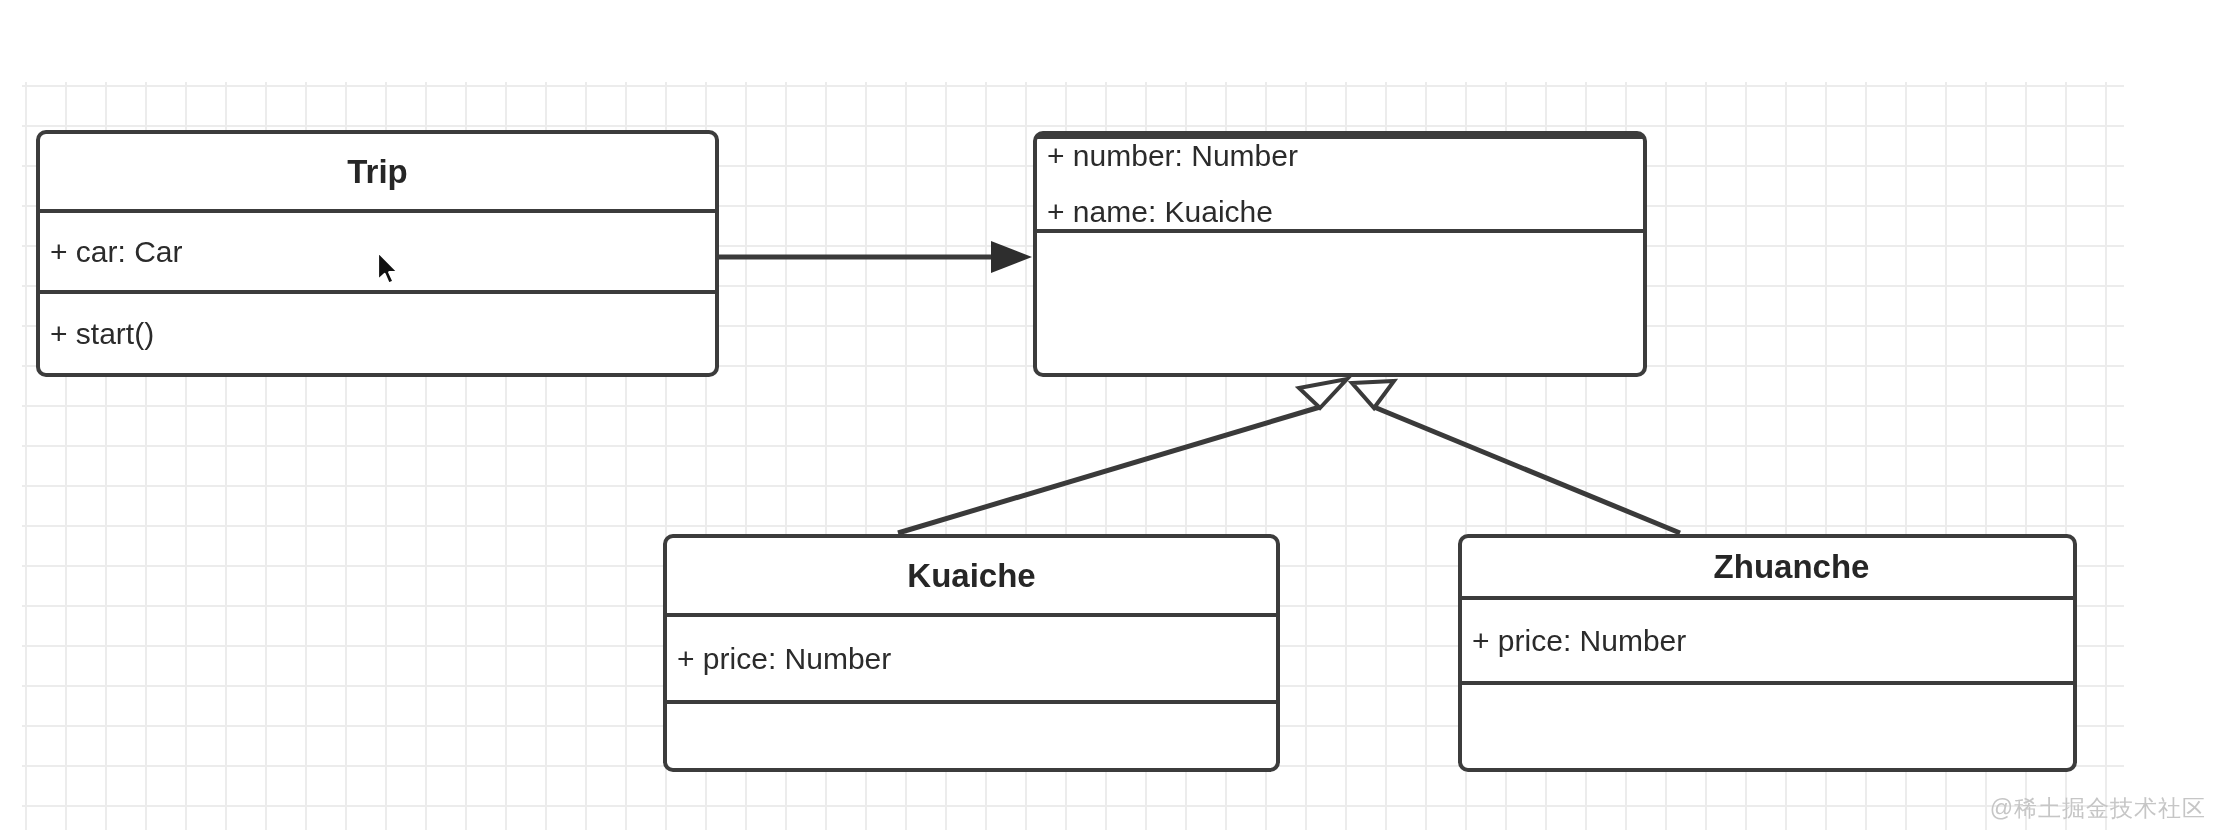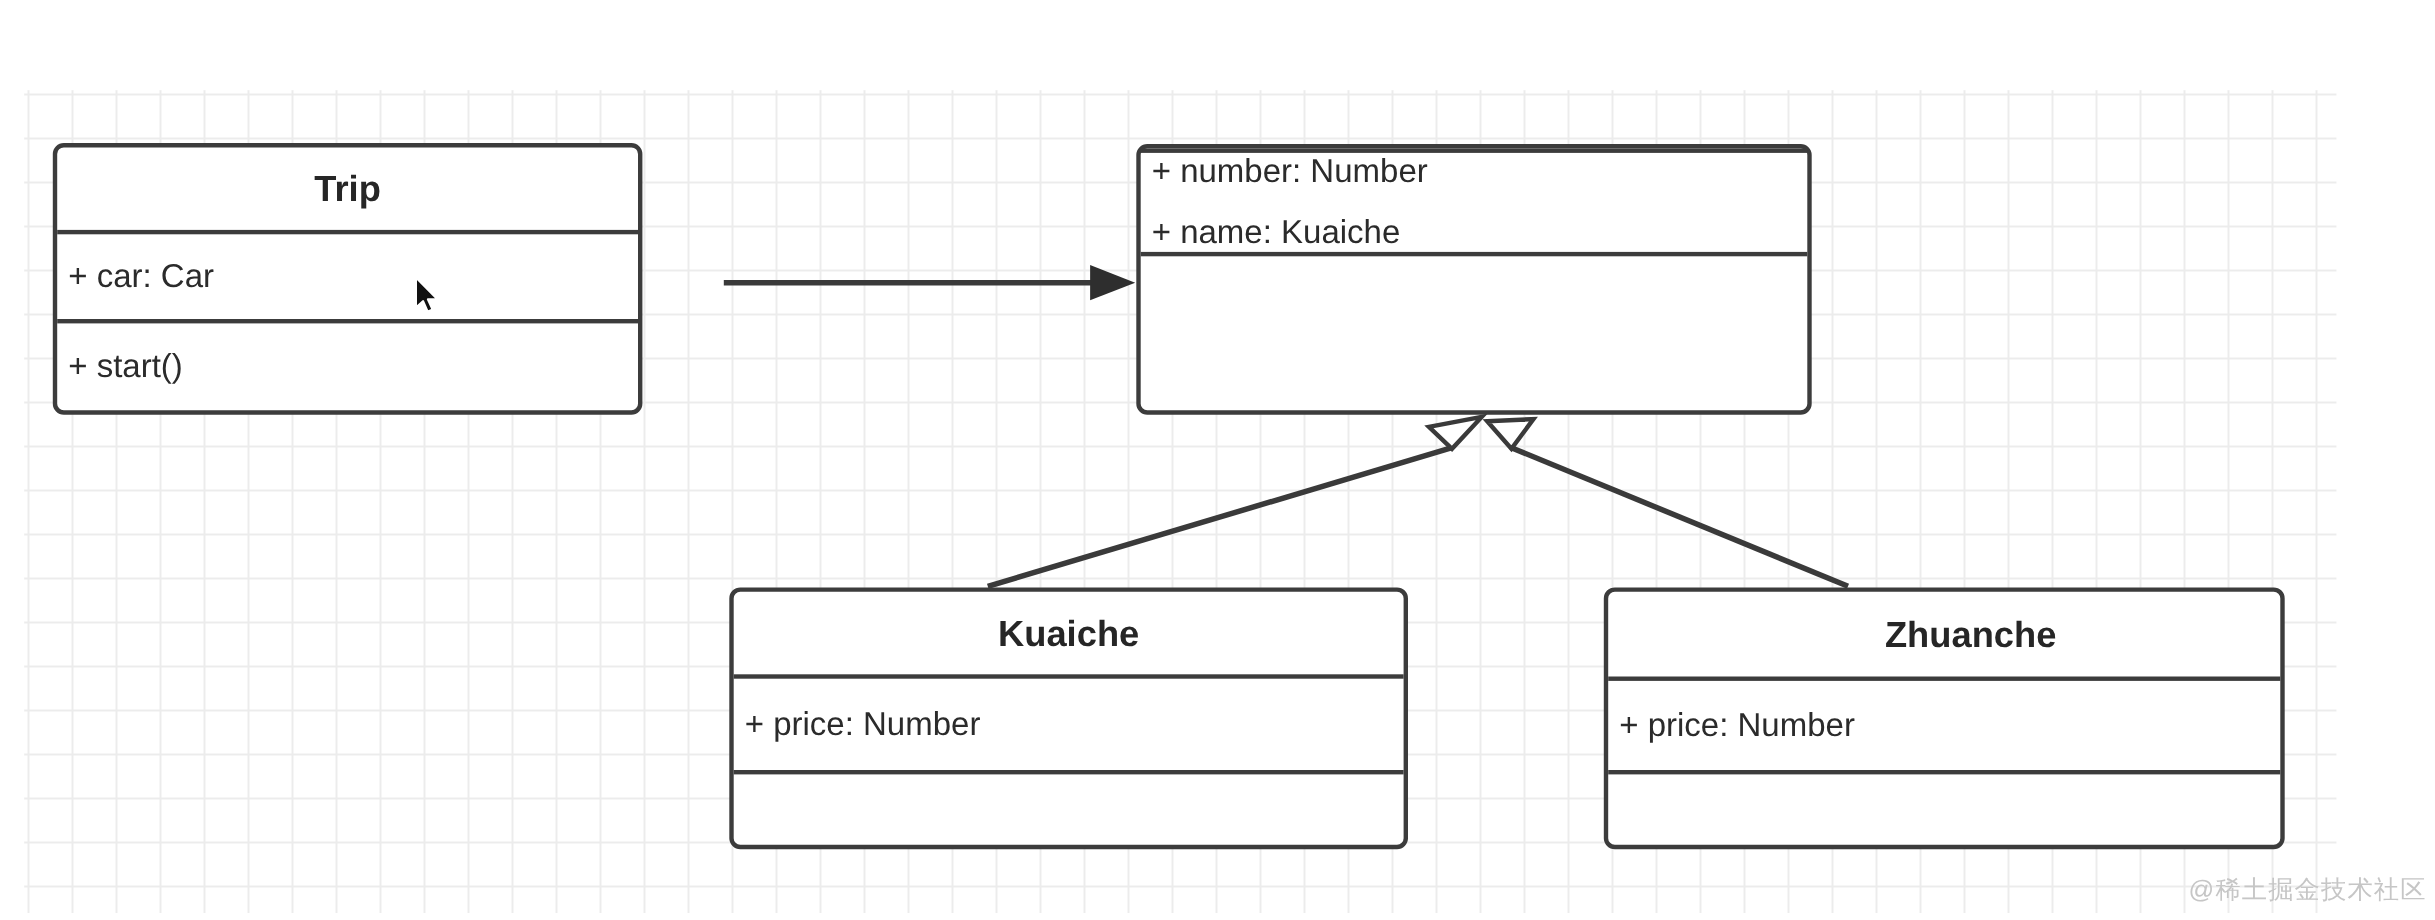--- a/index.html
+++ b/index.html
@@ -64,37 +64,37 @@
     padding-left: 10px;
     display: flex;
     flex-direction: column;
     justify-content: center;
   }
   .uml-member {
     line-height: 44px;
     white-space: nowrap;
   }
   
-  #cls-trip     { left: 48px;   top: 130px; width: 536px; height: 247px; }
+  #cls-trip     { left: 36px;   top: 130px; width: 683px; height: 247px; }
   #cls-trip     .uml-title   { height: 75px; }
   #cls-trip     .sec-attrs   { height: 81px; }
   #cls-trip     .sec-methods { height: 83px; }
 
   #cls-car      { left: 1033px; top: 131px; width: 614px; height: 246px; }
   #cls-car      .uml-title   { height: 73px; }
   #cls-car      .sec-attrs   { height: 94px; gap: 12px; }
   #cls-car      .sec-methods { height: 71px; }
 
   #cls-kuaiche  { left: 663px;  top: 534px; width: 617px; height: 238px; }
   #cls-kuaiche  .uml-title   { height: 75px; }
   #cls-kuaiche  .sec-attrs   { height: 87px; }
   #cls-kuaiche  .sec-methods { height: 68px; }
 
   #cls-zhuanche { left: 1458px; top: 534px; width: 619px; height: 238px; }
-  #cls-zhuanche .uml-title   { height: 77px; padding-left: 48px; }
+  #cls-zhuanche .uml-title   { height: 58px; padding-left: 48px; }
   #cls-zhuanche .sec-attrs   { height: 85px; }
   #cls-zhuanche .sec-methods { height: 70px; }
 
   .watermark {
     position: absolute;
     right: 8px;
     bottom: 12px;
     font-size: 23px;
     color: #c6c6c6;
     letter-spacing: 1px;

